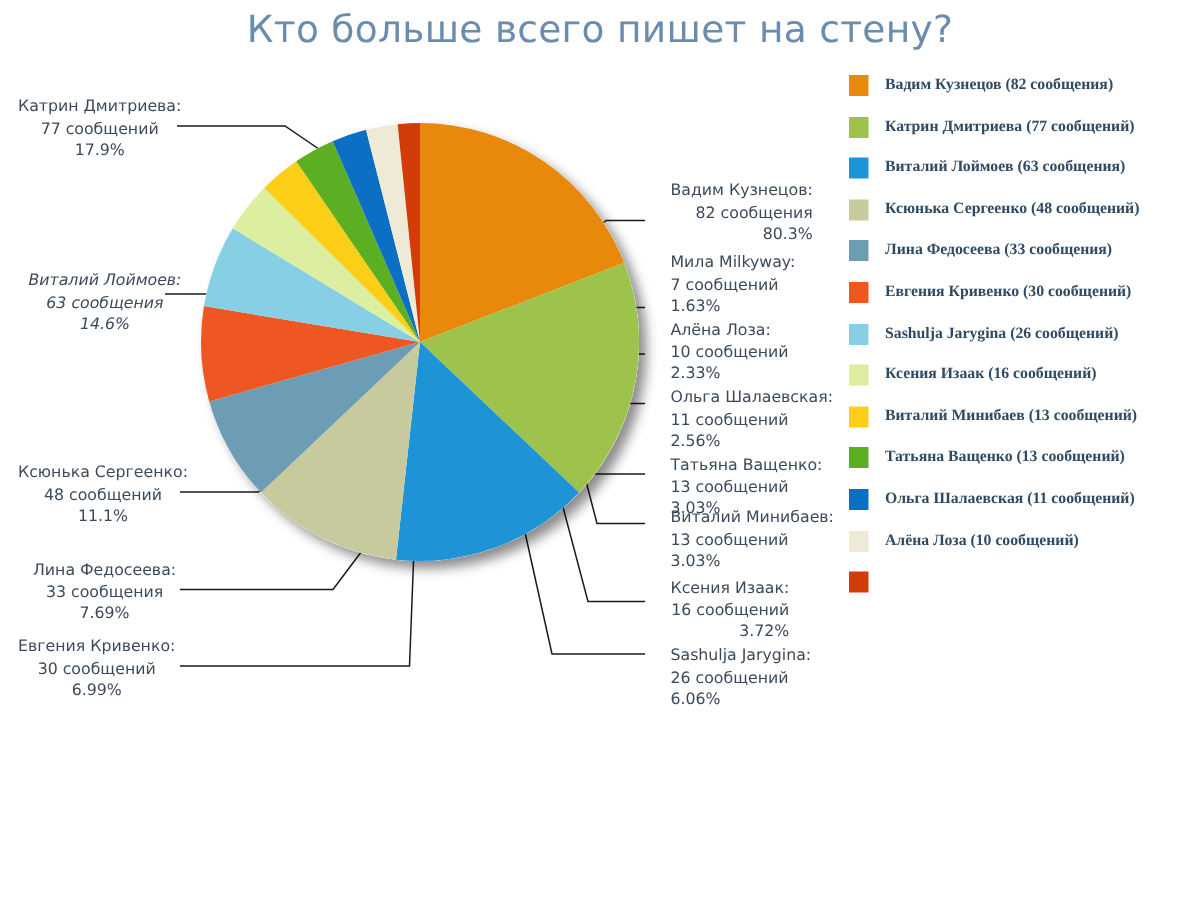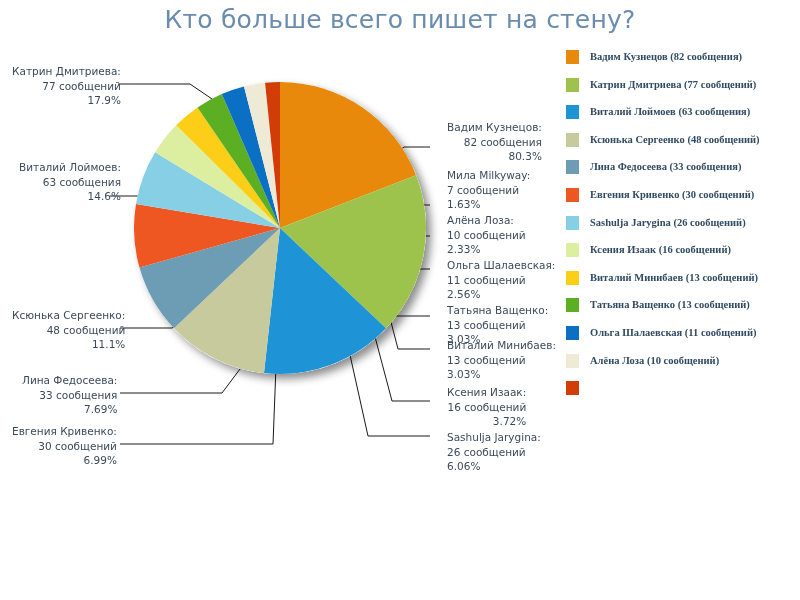--- a/index.html
+++ b/index.html
@@ -29,21 +29,21 @@
 
   
   .callout{
     position:absolute;
     font-size:10.5px;
     color:#3b4a5a;
     line-height:14.5px;
     white-space:nowrap;
   }
   .callout.right{text-align:left;}
-  .callout.left{text-align:right;}
+  .callout.left{text-align:center;}
   .callout .ln{display:block;}
 
   
   .leaders{position:absolute;left:0;top:0;width:800px;height:600px;pointer-events:none;}
 
   
   .legend{position:absolute;left:566px;top:50px;width:232px;font-family:Liberation Serif, serif;}
   .legend-item{
     display:flex;align-items:center;
     height:14px;margin-bottom:13.6px;
@@ -111,21 +111,21 @@
         </g>
     </svg>
   </div>
 
   <div class="callout left" style="left:12px;top:64px;">
     <span class="ln">Катрин Дмитриева:</span>
     <span class="ln">77 сообщений</span>
     <span class="ln">17.9%</span>
   </div>
 
-  <div class="callout left" style="left:19px;top:160px;">
+  <div class="callout left" style="left:19px;top:180px;font-style:italic;">
     <span class="ln">Виталий Лоймоев:</span>
     <span class="ln">63 сообщения</span>
     <span class="ln">14.6%</span>
   </div>
 
   <div class="callout left" style="left:12px;top:308px;">
     <span class="ln">Ксюнька Сергеенко:</span>
     <span class="ln">48 сообщений</span>
     <span class="ln">11.1%</span>
   </div>

